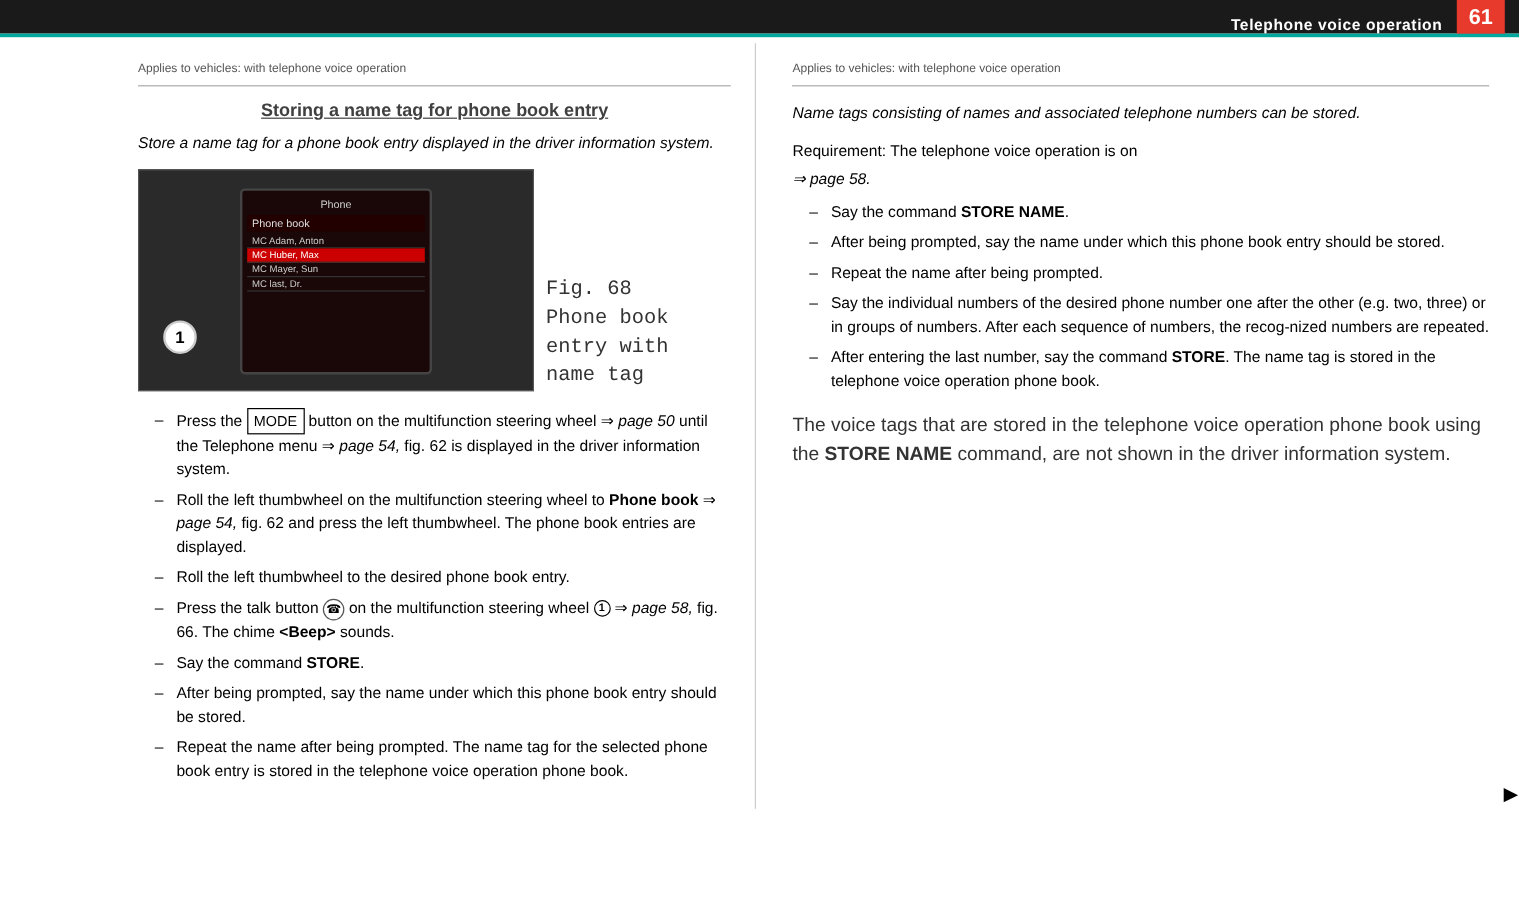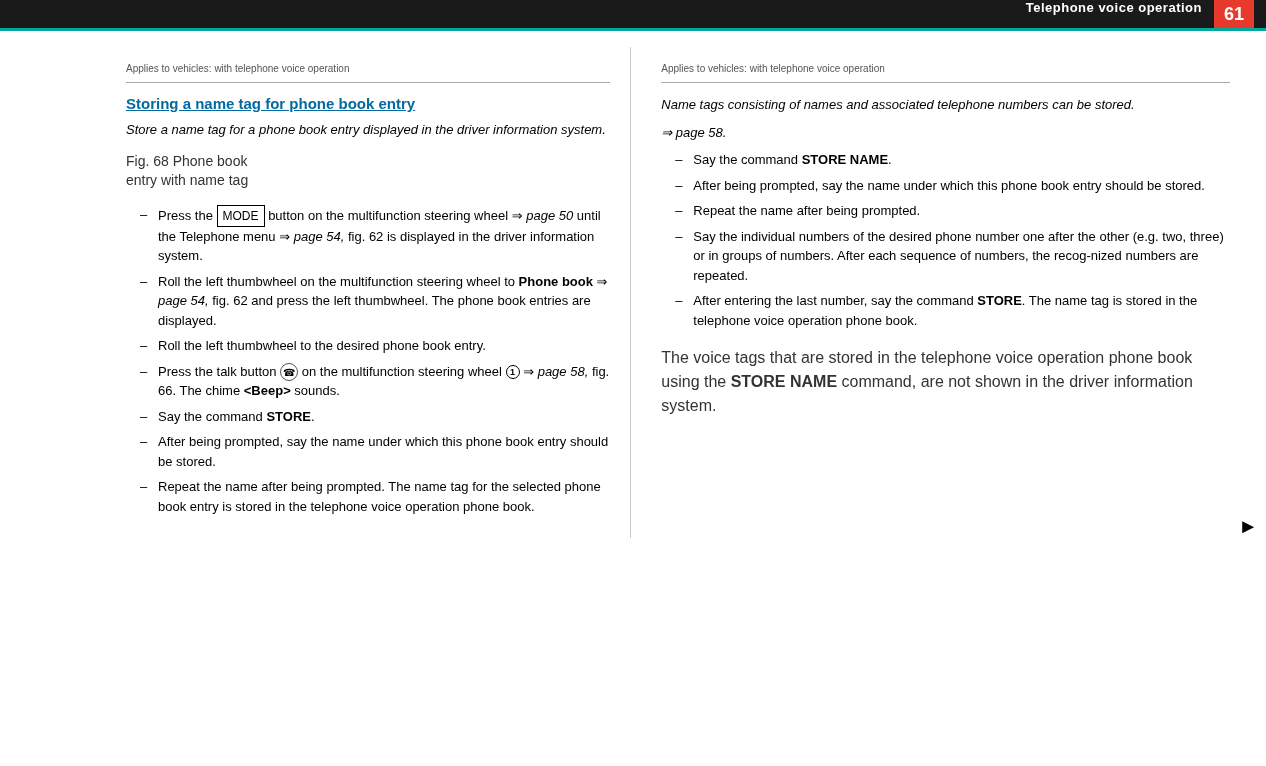--- a/index.html
+++ b/index.html
@@ -10,21 +10,21 @@
       color: #000;
       width: 1266px;
       min-height: 766px;
       overflow: hidden;
     }
 
     
     .header {
       display: flex;
       justify-content: flex-end;
-      align-items: flex-start;
+      align-items: flex-end;
       background: #1a1a1a;
       color: #fff;
       height: 28px;
       padding-right: 12px;
     }
     .header-title {
       font-size: 13px;
       font-weight: bold;
       letter-spacing: 0.5px;
     }
@@ -42,21 +42,21 @@
 
     
     .teal-line {
       height: 3px;
       background: #00a89d;
     }
 
     
     .content {
       display: flex;
-      padding: 16px;
+      padding: 5px;
     }
 
     
     .left-col {
       width: 630px;
       padding: 16px 20px 16px 110px;
       border-right: 1px solid #ccc;
     }
 
     
@@ -67,23 +67,24 @@
 
     .applies-label {
       font-size: 10px;
       color: #555;
       margin-bottom: 4px;
     }
 
     .section-title {
       font-size: 15px;
       font-weight: bold;
-      color: #0369a1;
+      color: #404040;
       text-decoration: underline;
       margin-bottom: 8px;
+      text-align: center;
     }
 
     .section-subtitle {
       font-style: italic;
       font-size: 13px;
       margin-bottom: 12px;
       line-height: 1.5;
     }
 
     
@@ -156,24 +157,25 @@
       border: 2px solid #ccc;
       display: flex;
       align-items: center;
       justify-content: center;
       font-weight: bold;
       font-size: 14px;
       color: #000;
     }
 
     .figure-caption {
-      font-size: 14px;
+      font-size: 17px;
       color: #333;
       line-height: 1.4;
       max-width: 130px;
+      font-family: Liberation Mono, monospace;
     }
 
     
     .para {
       margin-bottom: 8px;
       line-height: 1.5;
       font-size: 13px;
     }
 
     .bullet-item {
@@ -265,20 +267,31 @@
 <div class="content">
 
   <div class="left-col">
 
     <p class="applies-label">Applies to vehicles: with telephone voice operation</p>
     <div class="sep-line"></div>
     <h2 class="section-title">Storing a name tag for phone book entry</h2>
     <p class="section-subtitle">Store a name tag for a phone book entry displayed in the driver information system.</p>
 
     <div class="figure-container">
+      <div class="figure-img">
+        <div class="phone-screen">
+          <div class="phone-header">Phone</div>
+          <div class="phone-submenu">Phone book</div>
+          <div class="phone-entry">MC Adam, Anton</div>
+          <div class="phone-entry selected">MC Huber, Max</div>
+          <div class="phone-entry">MC Mayer, Sun</div>
+          <div class="phone-entry">MC last, Dr.</div>
+        </div>
+        <div class="circle-badge">1</div>
+      </div>
       <div class="figure-caption">
         <span>Fig. 68   Phone book</span><br>
         <span>entry with name tag</span>
       </div>
     </div>
 
 
     <div class="bullet-item">
       <span class="dash">–</span>
       <span class="text">
@@ -322,20 +335,23 @@
 
 
   </div>
 
   <div class="right-col right-page-wrapper">
 
     <p class="applies-label">Applies to vehicles: with telephone voice operation</p>
     <div class="sep-line"></div>
     <p class="section-subtitle">Name tags consisting of names and associated telephone numbers can be stored.</p>
 
+    <p class="para">
+      <span>Requirement: The telephone voice operation is on</span>
+    </p>
     <p class="para" style="font-style:italic;margin-top:-4px;">⇒ page 58.</p>
 
     <div class="bullet-item">
       <span class="dash">–</span>
       <span class="text">Say the command <span class="bold">STORE NAME</span>.</span>
     </div>
 
     <div class="bullet-item">
       <span class="dash">–</span>
       <span class="text">After being prompted, say the name under which this phone book entry should be stored.</span>

